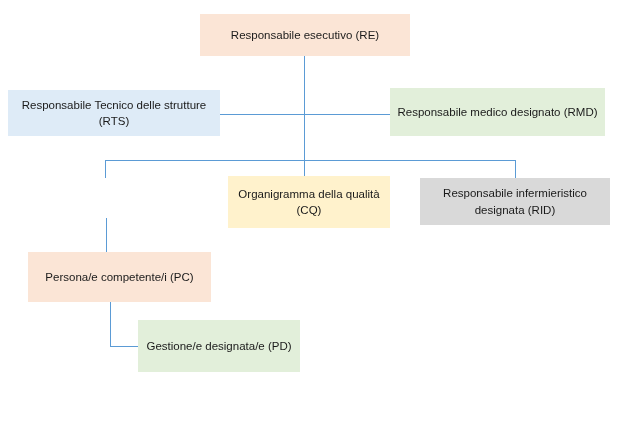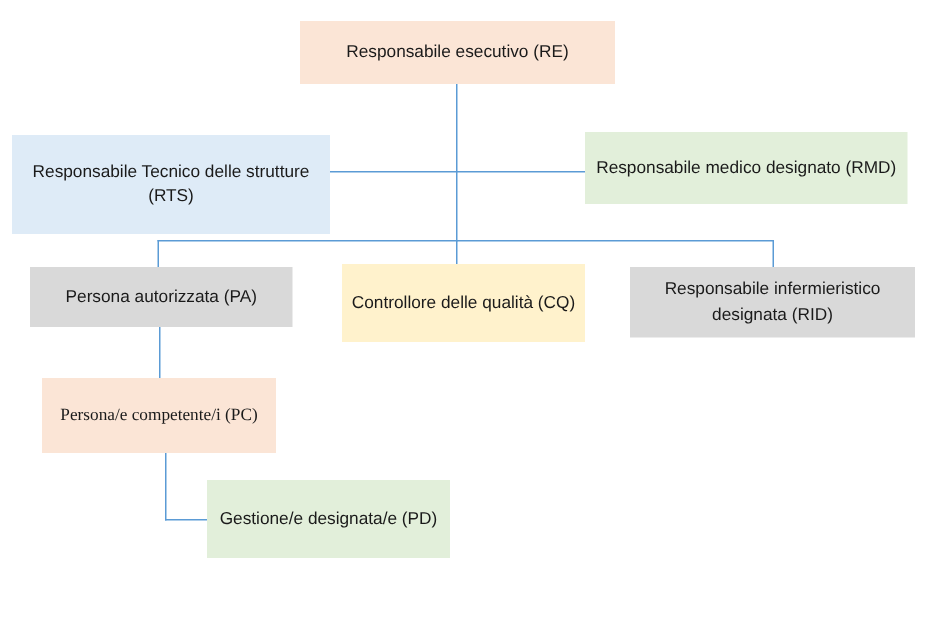--- a/index.html
+++ b/index.html
@@ -36,26 +36,26 @@
     left: 0;
     right: 0;
     top: 401px;
     text-align: center;
     font-style: italic;
     font-size: 12px;
     color: #111111;
   }
   
   .node-re  { left: 200px; top: 14px;  width: 210px; height: 42px; }
-  .node-rts { left: 8px;   top: 90px;  width: 212px; height: 66px; }
+  .node-rts { left: 8px;   top: 90px;  width: 212px; height: 46px; }
   .node-rmd { left: 390px; top: 88px;  width: 215px; height: 48px; }
   .node-pa  { left: 20px;  top: 178px; width: 175px; height: 40px; }
   .node-cq  { left: 228px; top: 176px; width: 162px; height: 52px; }
   .node-rid { left: 420px; top: 178px; width: 190px; height: 47px; }
-  .node-pc  { left: 28px;  top: 252px; width: 156px; height: 50px; font-family: Liberation Serif, serif; }
+  .node-pc  { left: 28px;  top: 252px; width: 183px; height: 50px; }
   .node-pd  { left: 138px; top: 320px; width: 162px; height: 52px; }
   
   .c-re-v    { left: 304px; top: 56px;  width: 1px;   height: 105px; }
   .c-mid-h   { left: 220px; top: 114px; width: 170px; height: 1px; }
   .c-lower-h { left: 105px; top: 160px; width: 411px; height: 1px; }
   .c-pa-v    { left: 105px; top: 160px; width: 1px;   height: 18px; }
   .c-cq-v    { left: 304px; top: 160px; width: 1px;   height: 16px; }
   .c-rid-v   { left: 515px; top: 160px; width: 1px;   height: 18px; }
   .c-pa-pc-v { left: 106px; top: 218px; width: 1px;   height: 34px; }
   .c-pc-pd-v { left: 110px; top: 302px; width: 1px;   height: 45px; }
@@ -75,23 +75,22 @@
   <div class="connector c-pa-pc-v" style="background-color: rgb(91, 155, 213);"></div>
   <div class="connector c-pc-pd-v" style="background-color: rgb(91, 155, 213);"></div>
   <div class="connector c-pc-pd-h" style="background-color: rgb(91, 155, 213);"></div>
 
   <div class="node node-re" style="background-color: rgb(251, 229, 214);">Responsabile esecutivo (RE)</div>
 
   <div class="node node-rts" style="background-color: rgb(222, 235, 247);">Responsabile Tecnico delle strutture (RTS)</div>
 
   <div class="node node-rmd" style="background-color: rgb(226, 239, 218);">Responsabile medico designato (RMD)</div>
 
-  <div class="node node-pa" style="background-color: rgb(217, 217, 217);">Persona autorizzata (PA)</div>
 
-  <div class="node node-cq" style="background-color: rgb(255, 242, 204);">Controllore delle qualità (CQ)</div>
+  <div class="node node-cq" style="background-color: rgb(255, 242, 204);">Organigramma della qualità (CQ)</div>
 
   <div class="node node-rid" style="background-color: rgb(217, 217, 217);">Responsabile infermieristico designata (RID)</div>
 
   <div class="node node-pc" style="background-color: rgb(251, 229, 214);">Persona/e competente/i (PC)</div>
 
   <div class="node node-pd" style="background-color: rgb(226, 239, 218);">Gestione/e designata/e (PD)</div>
 
 
 </div>
 

